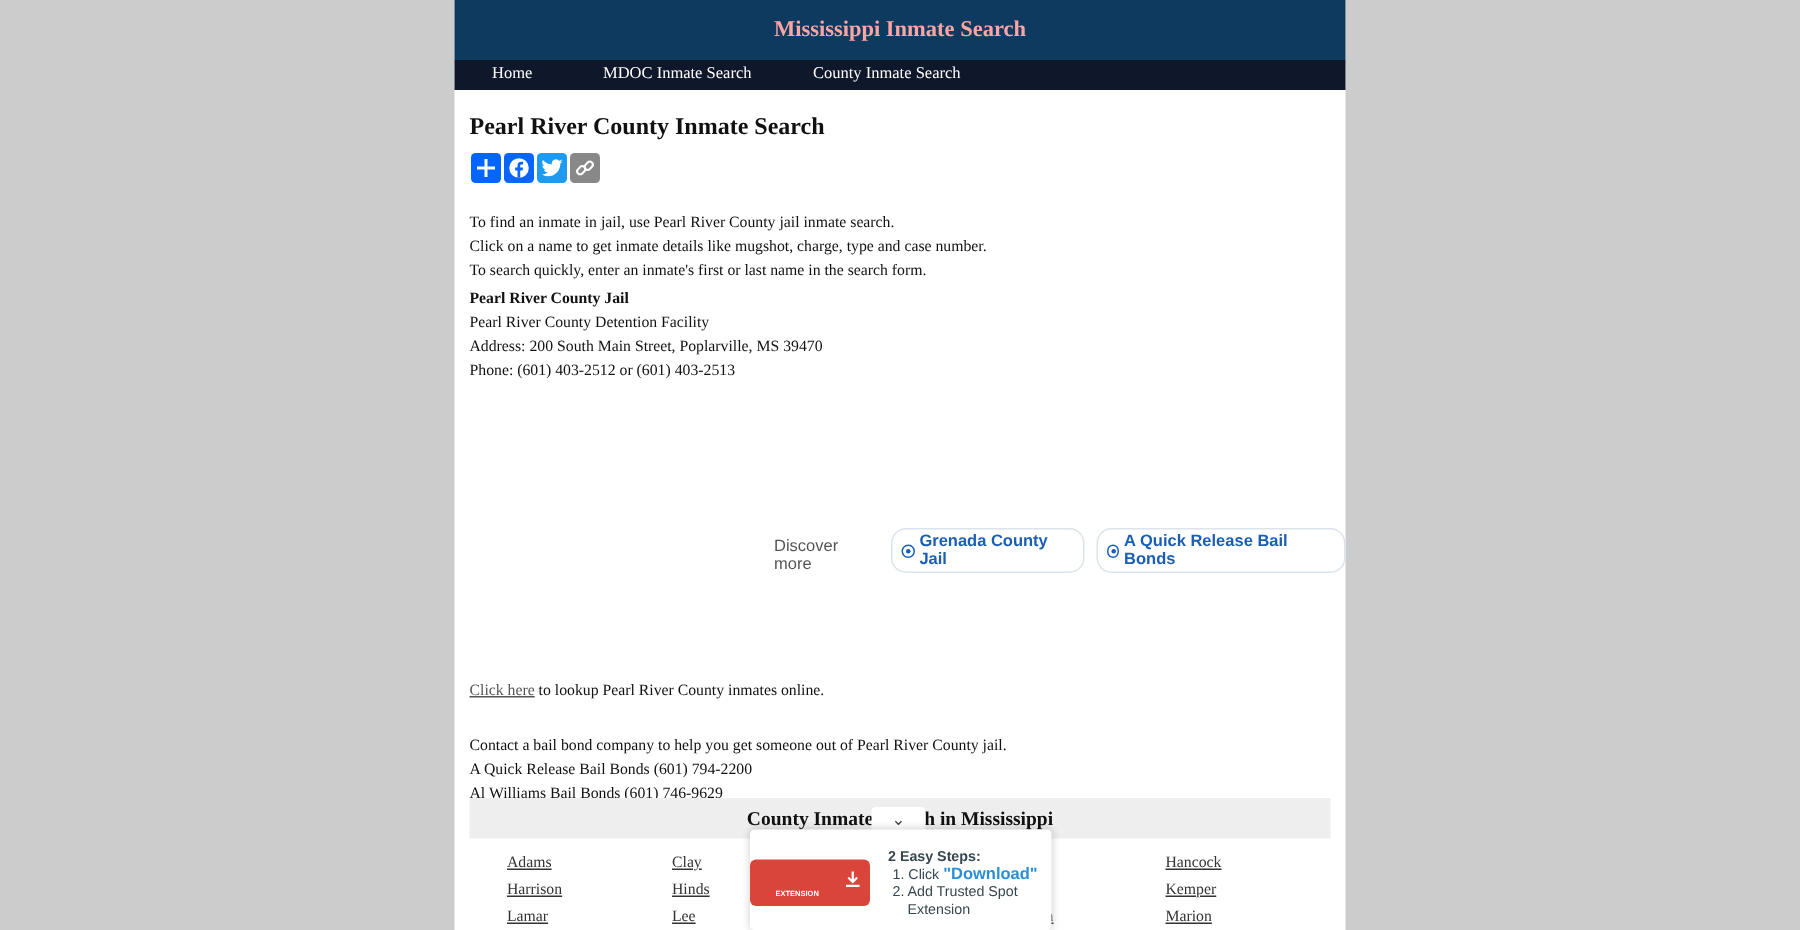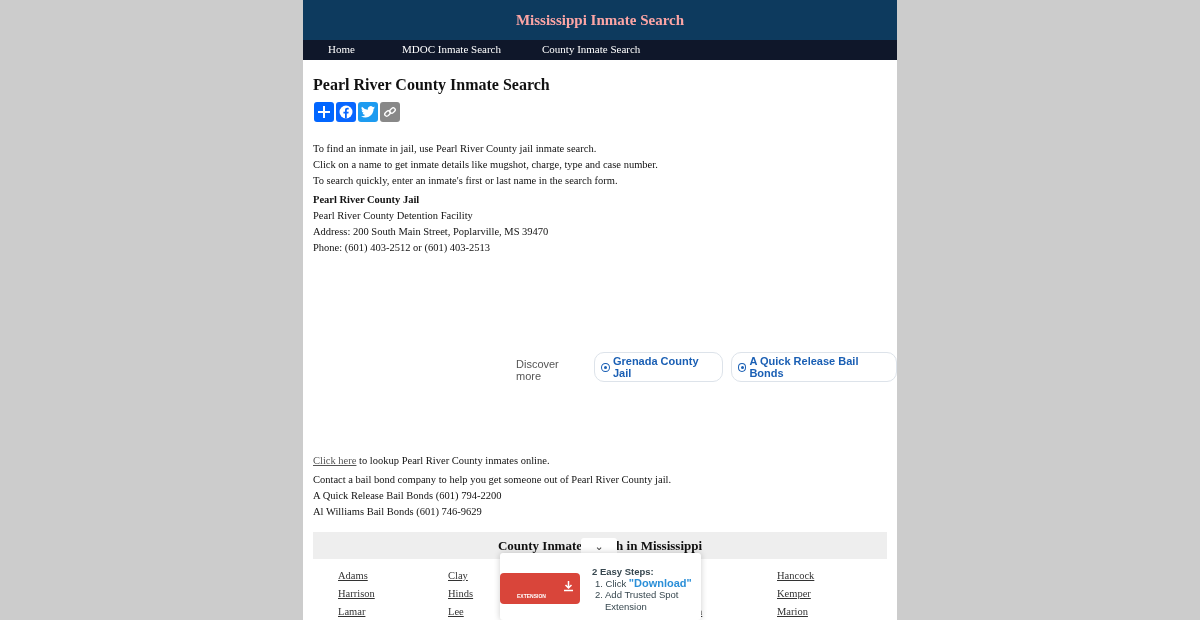--- a/index.html
+++ b/index.html
@@ -16,21 +16,21 @@
     .intro p { margin: 0; }
     .jail { margin-top: 2px; }
     .jail .title { font-weight: bold; }
     .discover { position: absolute; left: 213px; top: 352px; display: flex; align-items: flex-end; gap: 8px; font-family: "Liberation Sans", "DejaVu Sans", sans-serif; font-size: 11px; }
     .discover .label { color: #555; margin-right: 2px; }
     .chip { border: 1px solid #dde3ea; border-radius: 10px; padding: 2px 6px; color: #1a5fb4; font-weight: 600; display: flex; align-items: center; gap: 3px; }
     .chip .circ { width: 9px; height: 9px; border: 1.2px solid #1a5fb4; border-radius: 50%; display: inline-block; position: relative; }
     .chip .circ::after { content: ""; position: absolute; left: 2px; top: 2px; width: 3px; height: 3px; background: #1a5fb4; border-radius: 50%; }
     .links { position: absolute; left: 10px; top: 453px; font-size: 10.5px; line-height: 16px; }
     .links a { color: #555; text-decoration: underline; }
-    .links .gap { margin-top: 3px; }
+    .links .gap { margin-top: 21px; }
     .county-box { position: absolute; left: 10px; top: 532px; width: 574px; height: 27px; background: #eeeeee; text-align: center; font-weight: bold; font-size: 13px; line-height: 27px; }
     .counties { position: absolute; left: 35px; top: 570px; width: 550px; font-size: 10.5px; }
     .counties a { position: absolute; color: #333; text-decoration: underline; }
     .popup { position: absolute; left: 197px; top: 553px; width: 201px; height: 67px; background: #fff; box-shadow: 0 0 6px rgba(0,0,0,0.2); border-radius: 3px; font-family: "Liberation Sans", "DejaVu Sans", sans-serif; }
     .popup-tab { position: absolute; left: 278px; top: 538px; width: 36px; height: 18px; background: #fff; border-radius: 3px 3px 0 0; text-align: center; font-size: 11px; color: #444; line-height: 18px; font-family: "DejaVu Sans", sans-serif; }
     .dl-btn { position: absolute; left: 0; top: 20px; width: 80px; height: 31px; background: #d9453a; border-radius: 4px; color: #fff; }
     .dl-btn .main { position: absolute; left: 3px; top: 6px; font-weight: bold; font-size: 10px; letter-spacing: 0.2px; margin-top: 28px; }
     .dl-btn .sub { position: absolute; left: 17px; top: 20px; font-size: 5px; font-weight: bold; }
     .dl-btn .arrow { position: absolute; right: 6px; top: 7px; font-size: 11px; }
     .steps { position: absolute; left: 92px; top: 13px; font-size: 9.5px; color: #37474f; line-height: 11.5px; }

